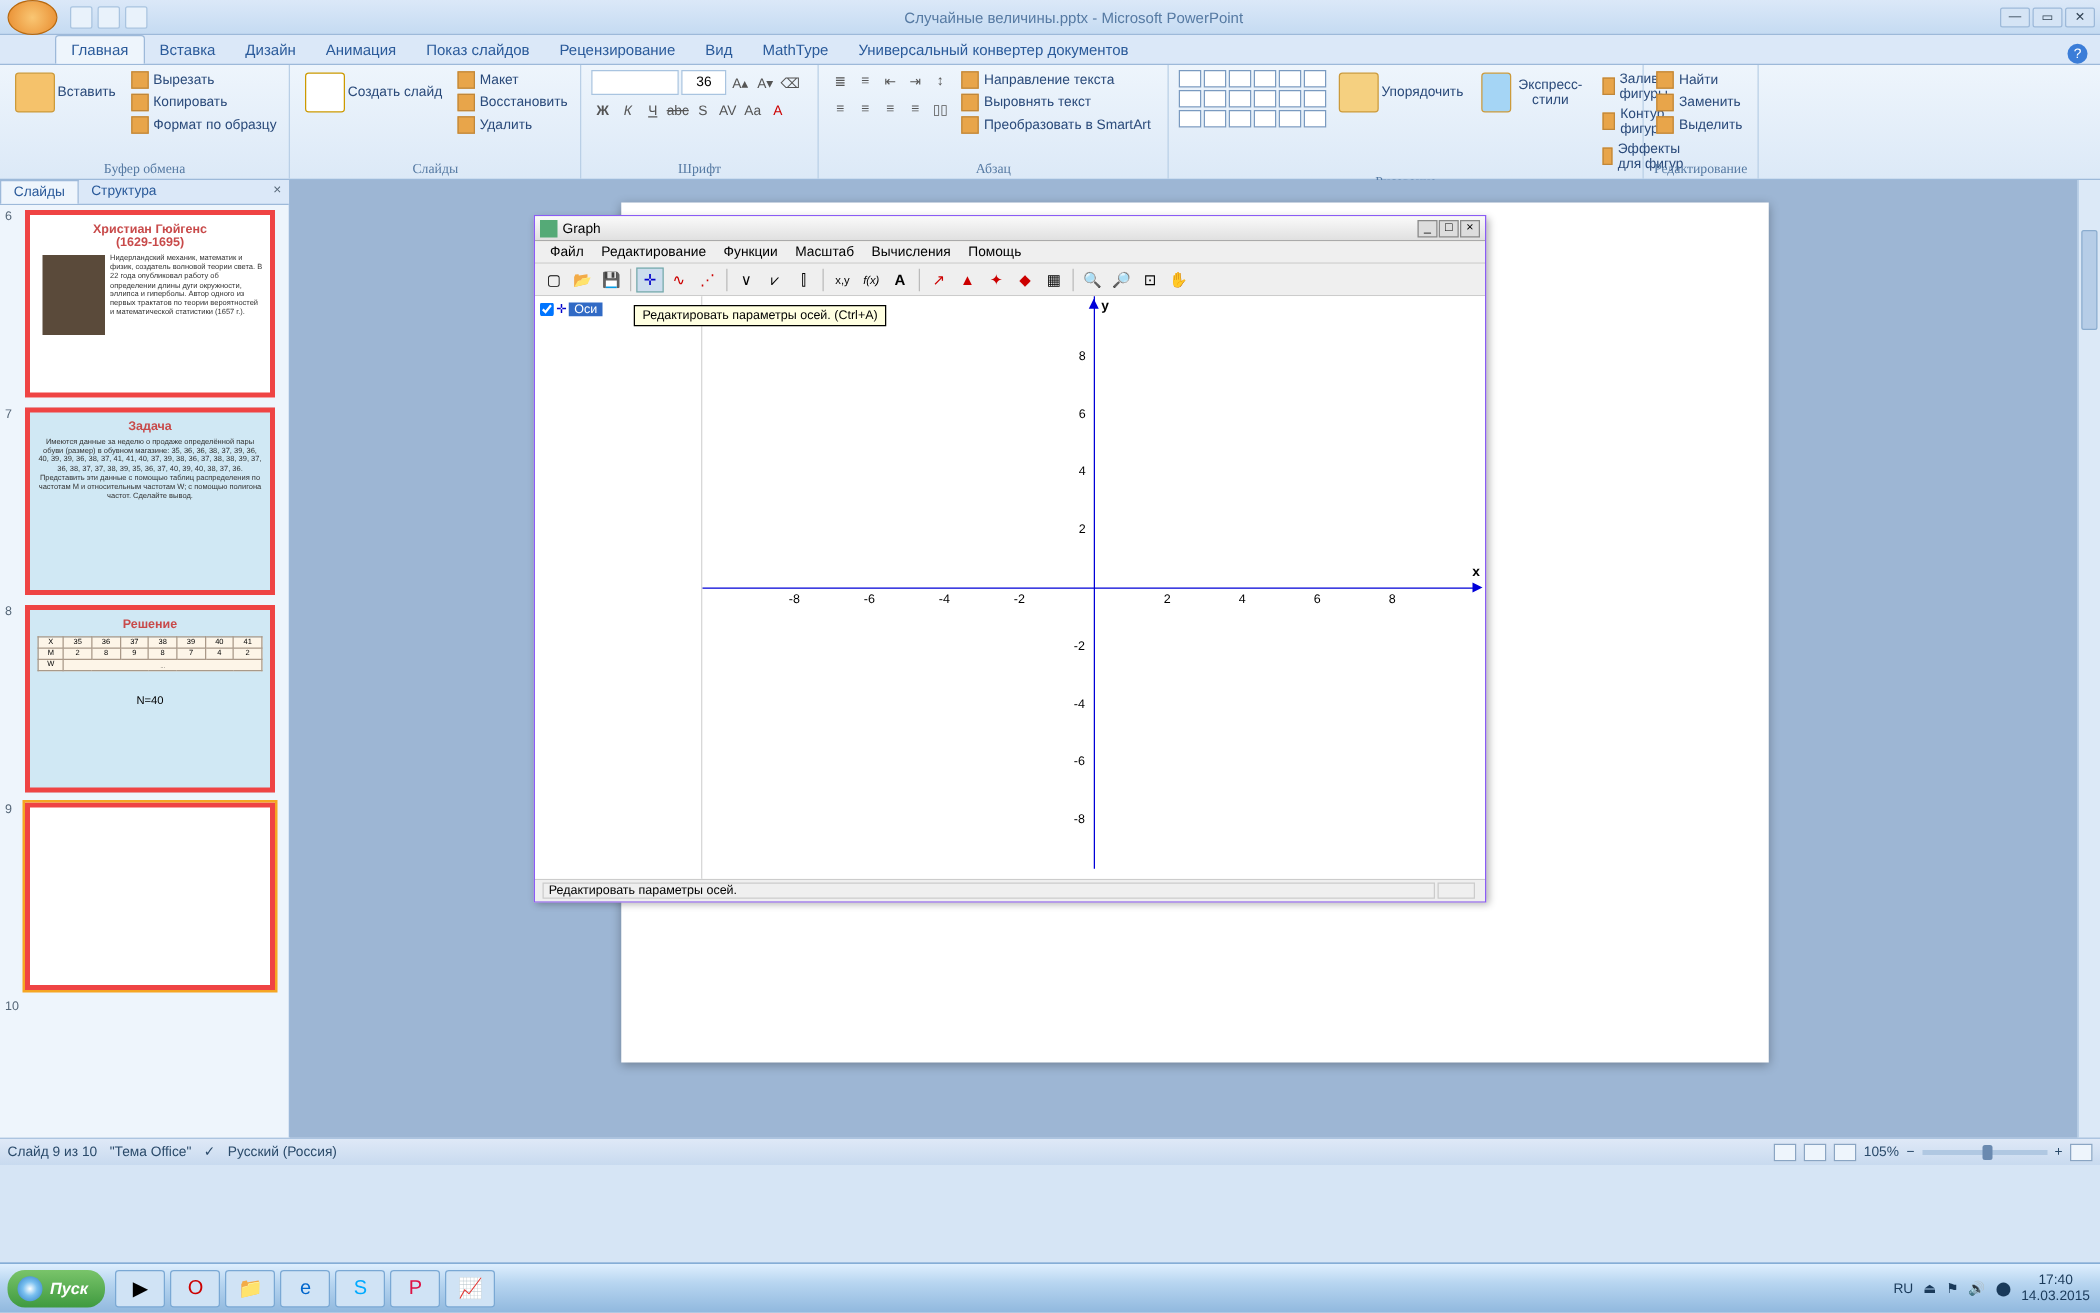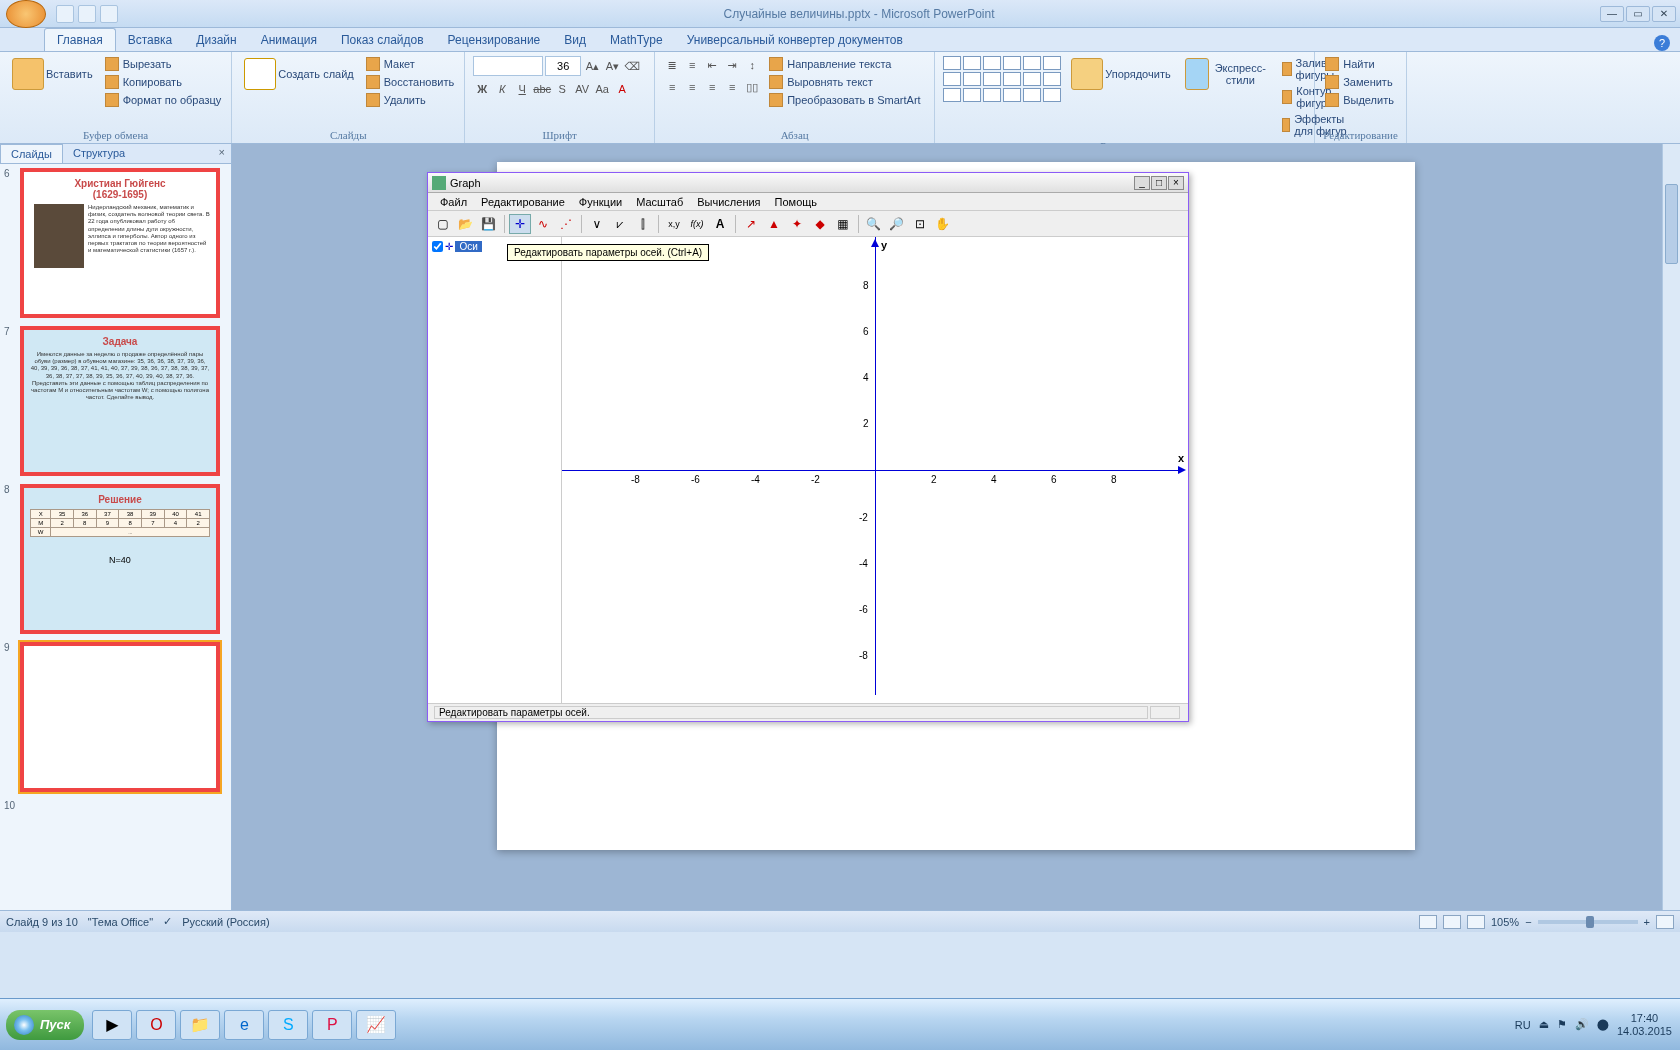--- a/index.html
+++ b/index.html
@@ -95,21 +95,21 @@
 .axis-label { position:absolute; font-size:11px; font-weight:bold; }
 
 
 .statusbar { height:22px; background:linear-gradient(#dfe9f7,#c8daef); border-top:1px solid #9db9d9; display:flex; align-items:center; font-size:11px; color:#2a4a6a; padding:0 6px; gap:10px; }
 .statusbar .right { margin-left:auto; display:flex; align-items:center; gap:6px; }
 .view-btn { width:18px; height:14px; border:1px solid #8aa5c3; background:#eef5fc; }
 .zoom-slider { width:100px; height:4px; background:#b0c8e2; position:relative; }
 .zoom-thumb { position:absolute; left:48px; top:-4px; width:8px; height:12px; background:#6a8ab0; border-radius:2px; }
 
 
-.taskbar { position:absolute; left:0; right:0; bottom:0; height:52px; background:linear-gradient(#dfeffe,#b7d5f0 40%,#90b8de); display:flex; align-items:center; border-top:1px solid #6a9acb; }
+.taskbar { position:absolute; left:0; right:0; bottom:0; height:40px; background:linear-gradient(#dfeffe,#b7d5f0 40%,#90b8de); display:flex; align-items:center; border-top:1px solid #6a9acb; }
 .start { height:30px; padding:0 14px 0 8px; background:linear-gradient(#79c46a,#3f9a3f); border-radius:14px; margin:0 6px; color:#fff; font-weight:bold; display:flex; align-items:center; gap:6px; font-size:13px; font-style:italic; }
 .start-orb { width:20px; height:20px; border-radius:50%; background:radial-gradient(#fff,#7ac0f0 40%,#2b7ac0); }
 .task-icon { width:40px; height:30px; border:1px solid #7aa8d4; background:#d0e3f5; margin:0 2px; border-radius:3px; display:flex; align-items:center; justify-content:center; font-size:16px; }
 .tray { margin-left:auto; display:flex; align-items:center; gap:8px; padding:0 8px; font-size:11px; color:#1a3a5a; }
 .clock { text-align:center; line-height:1.1; }
 
 
 .sol-table { width:100%; border-collapse:collapse; font-size:6px; margin-top:4px; }
 .sol-table td { border:1px solid #a98; padding:1px; text-align:center; background:#fdf5e8; }
 </style>

